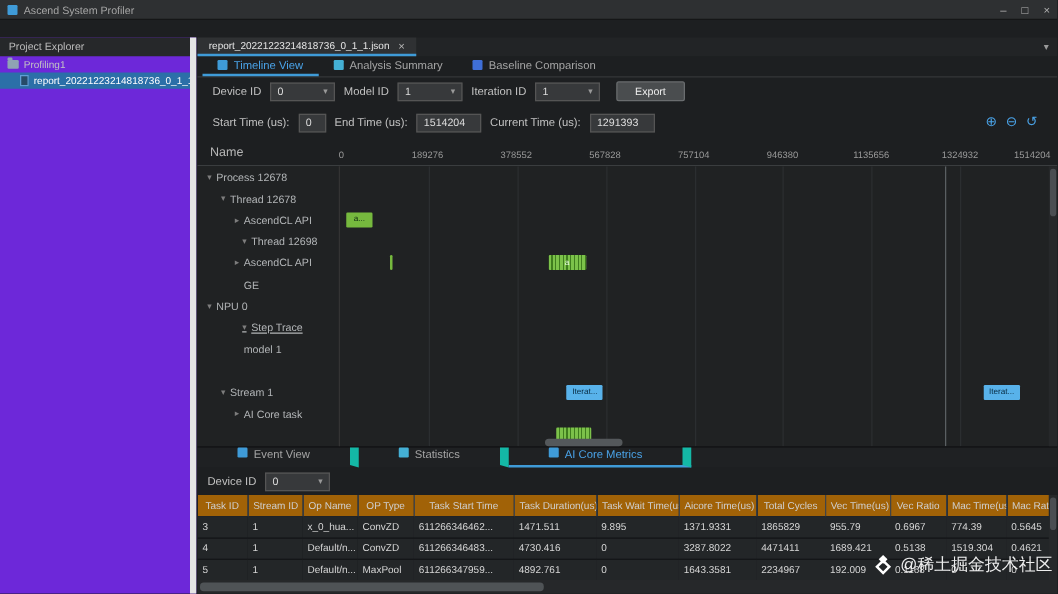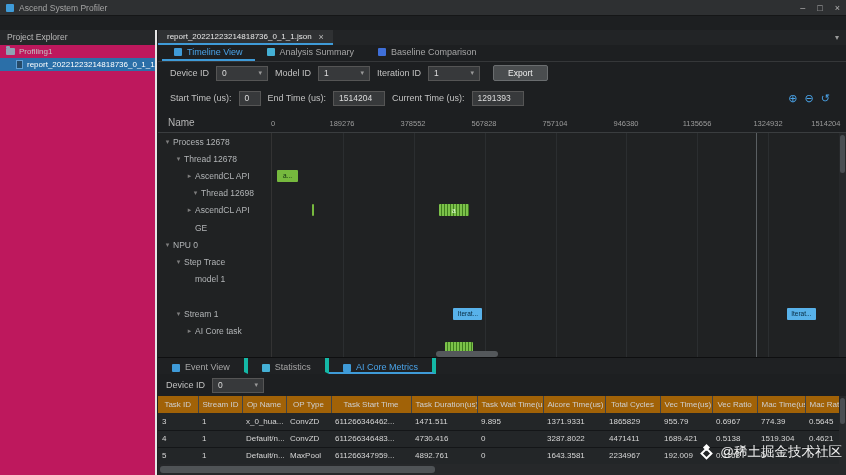--- a/index.html
+++ b/index.html
@@ -7,21 +7,21 @@
   body{background:#1d1f21;color:#c8c8c8;font-family:"Liberation Sans",sans-serif;font-size:9px;position:relative;}
 
   
   .titlebar{position:absolute;top:0;left:0;right:0;height:16px;background:#2e3032;display:flex;align-items:center;padding:0 6px;color:#a5a5a5;font-size:8.5px;border-bottom:1px solid #151617;}
   .app-icon{width:8px;height:8px;background:#3f9bd8;border-radius:1px;margin-right:5px;flex:0 0 auto;}
   .win-buttons{margin-left:auto;display:flex;gap:12px;font-size:9px;color:#b5b5b5;}
   .win-buttons span{cursor:default;}
   .menubar{position:absolute;top:16px;left:0;right:0;height:14px;background:#1d1f21;}
 
   
-  .sidebar{position:absolute;top:30px;left:0;width:157px;bottom:0;background:#be185d;border-right:2px solid #e5e5e5;}
+  .sidebar{position:absolute;top:30px;left:0;width:157px;bottom:0;background:#6d28d9;border-right:5px solid #e5e5e5;}
   .sidebar-header{height:15px;line-height:15px;padding-left:7px;font-size:8.5px;color:#b9b9b9;background:#26282a;}
   .tree-item{height:13px;display:flex;align-items:center;gap:4px;padding-left:6px;font-size:8px;color:#c4c4c4;white-space:nowrap;overflow:hidden;}
   .tree-item.selected{background:#2b6fa8;color:#fff;}
   .tree-item.file{padding-left:16px;}
   .folder-icon{width:9px;height:7px;background:#8fa3b4;border-radius:1px;position:relative;flex:0 0 auto;}
   .folder-icon::before{content:"";position:absolute;top:-2px;left:0;width:4px;height:2px;background:#8fa3b4;border-radius:1px 1px 0 0;}
   .file-icon{width:7px;height:9px;background:#274b68;border:1px solid #5f9fd6;flex:0 0 auto;}
 
   
   .main{position:absolute;top:30px;left:158px;right:0;bottom:0;display:flex;flex-direction:column;}
@@ -70,21 +70,21 @@
   .bar.green-striped{background:repeating-linear-gradient(90deg,#7cc24a 0 2px,#3f7d1e 2px 3px);color:#eaffe2;}
   .bar.green-tick{background:#76b93e;}
   .bar.blue{background:#58b2ea;color:#06293f;}
   .tl-vscroll{position:absolute;right:0;top:0;width:7px;bottom:0;background:#26282a;}
   .tl-vscroll .thumb{position:absolute;top:2px;left:1px;right:1px;height:38px;background:#4a4e52;border-radius:3px;}
   .tl-hscroll{position:absolute;left:113px;right:7px;bottom:0;height:6px;}
   .tl-hscroll .thumb{position:absolute;top:0;height:6px;left:29%;width:11%;background:#54585b;border-radius:3px;}
 
   
   .bottom-tabs{height:17px;display:flex;align-items:stretch;border-top:1px solid #0e0f10;background:#1f2123;flex:0 0 auto;}
-  .btab{display:flex;align-items:flex-end;gap:5px;padding:0 14px;font-size:9px;color:#a5a5a5;border-right:4px solid #14b8a6;border-bottom:2px solid transparent;}
+  .btab{display:flex;align-items:flex-start;gap:5px;padding:0 32px;font-size:9px;color:#a5a5a5;border-right:7px solid #14b8a6;border-bottom:2px solid transparent;}
   .btab.active{color:#4aa3e8;border-bottom-color:#3f9bd8;}
   .device-row{height:22px;display:flex;align-items:center;gap:7px;padding:0 8px;flex:0 0 auto;}
 
   .table-wrap{height:68px;position:relative;overflow:hidden;flex:0 0 auto;}
   table.metrics{border-collapse:collapse;table-layout:fixed;width:687px;}
   table.metrics th{background:#a16207;color:#cfcfcf;font-weight:normal;font-size:8px;text-align:center;padding:0 4px;height:17px;border-right:1px solid #414447;white-space:nowrap;overflow:hidden;}
   table.metrics td{font-size:8px;color:#d6d6d6;padding:0 4px;height:17px;border-bottom:1px solid #141618;white-space:nowrap;overflow:hidden;background:#232628;}
   .bp-vscroll{position:absolute;right:0;top:0;width:7px;bottom:0;background:#26282a;}
   .bp-vscroll .thumb{position:absolute;top:2px;left:1px;right:1px;height:26px;background:#4a4e52;border-radius:3px;}
   .page-hscroll{height:11px;position:relative;background:#26282a;flex:0 0 auto;}
@@ -218,21 +218,21 @@
           <span>AscendCL API</span>
         </div>
         <div class="lane-row" style="padding-left: 26px;">
           <span class="arrow"></span>
           <span>GE</span>
         </div>
         <div class="lane-row" style="padding-left: 4px; align-items: center;">
           <span class="arrow">▾</span>
           <span>NPU 0</span>
         </div>
-        <div class="lane-row" style="padding-left: 15px;">
+        <div class="lane-row" style="padding-left: 32px; text-decoration: underline;">
           <span class="arrow">▾</span>
           <span>Step Trace</span>
         </div>
         <div class="lane-row" style="padding-left: 26px;">
           <span class="arrow"></span>
           <span>model 1</span>
         </div>
         <div class="lane-row" style="padding-left: 4px;">
           <span class="arrow"></span>
           <span></span>

